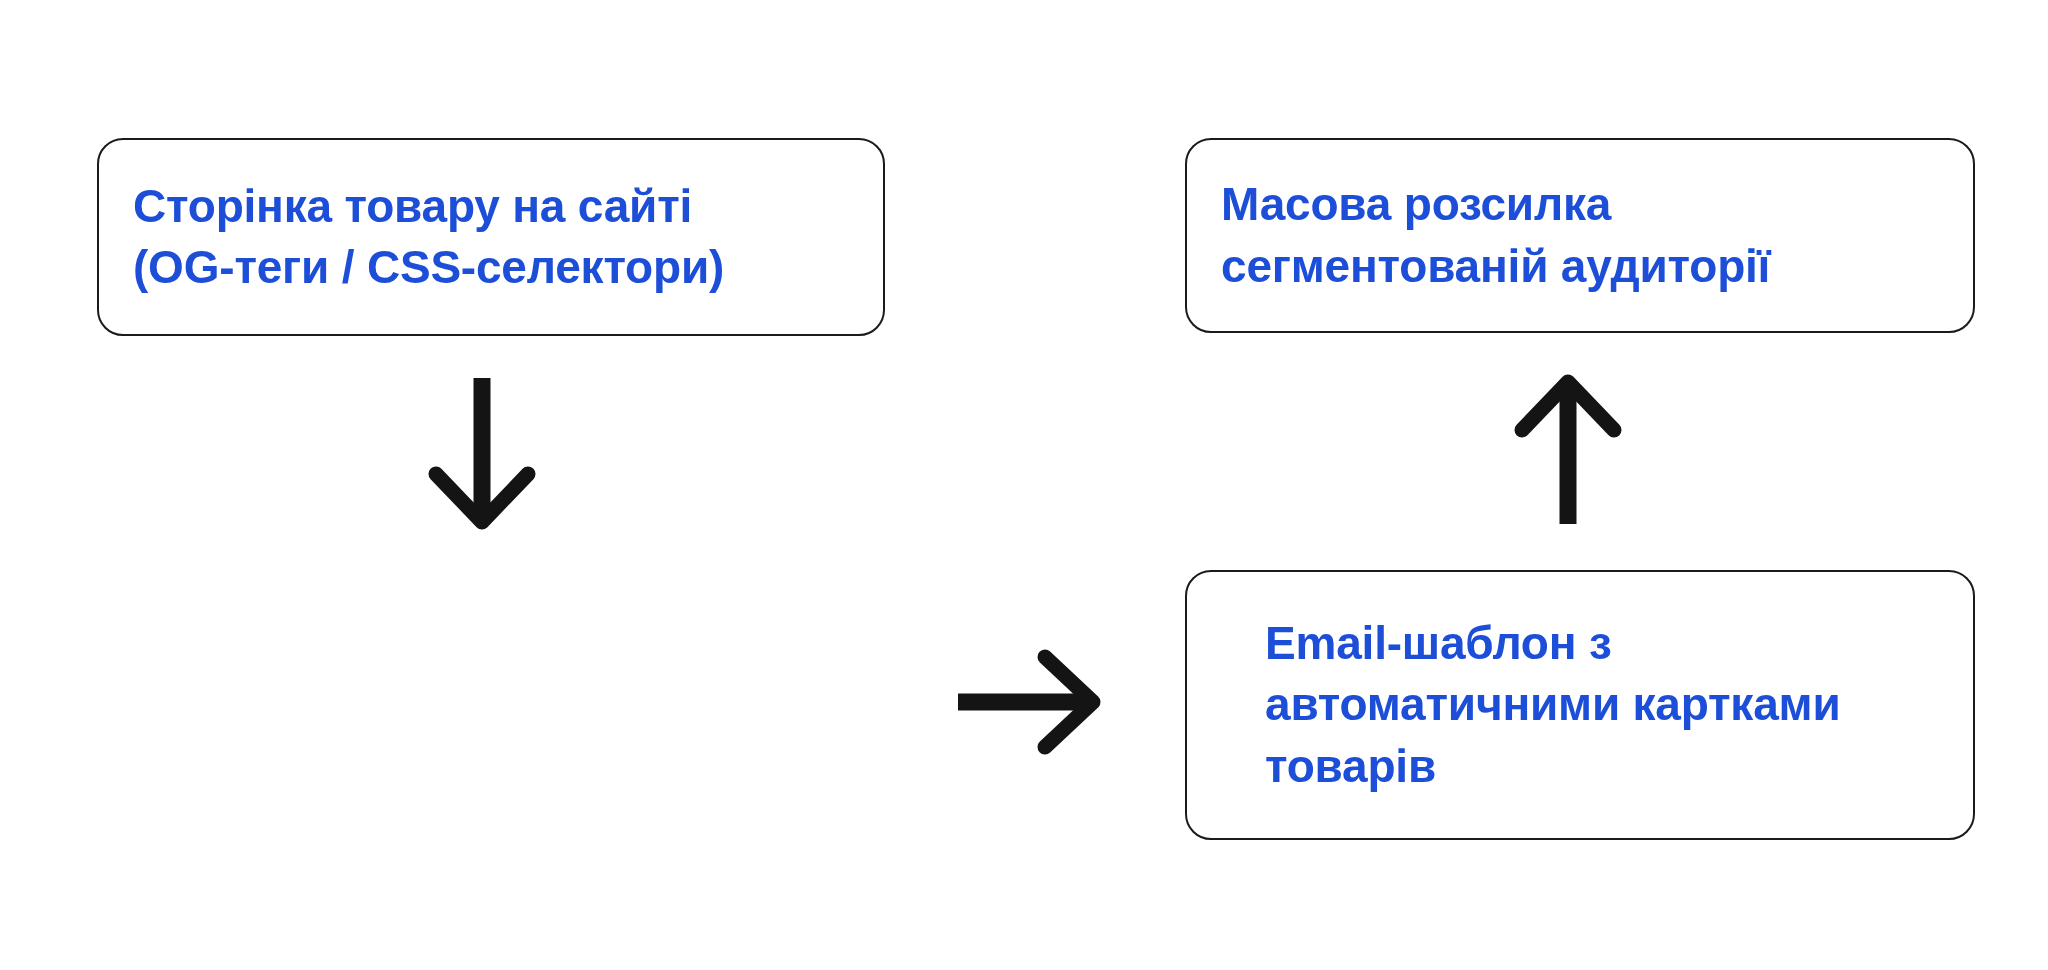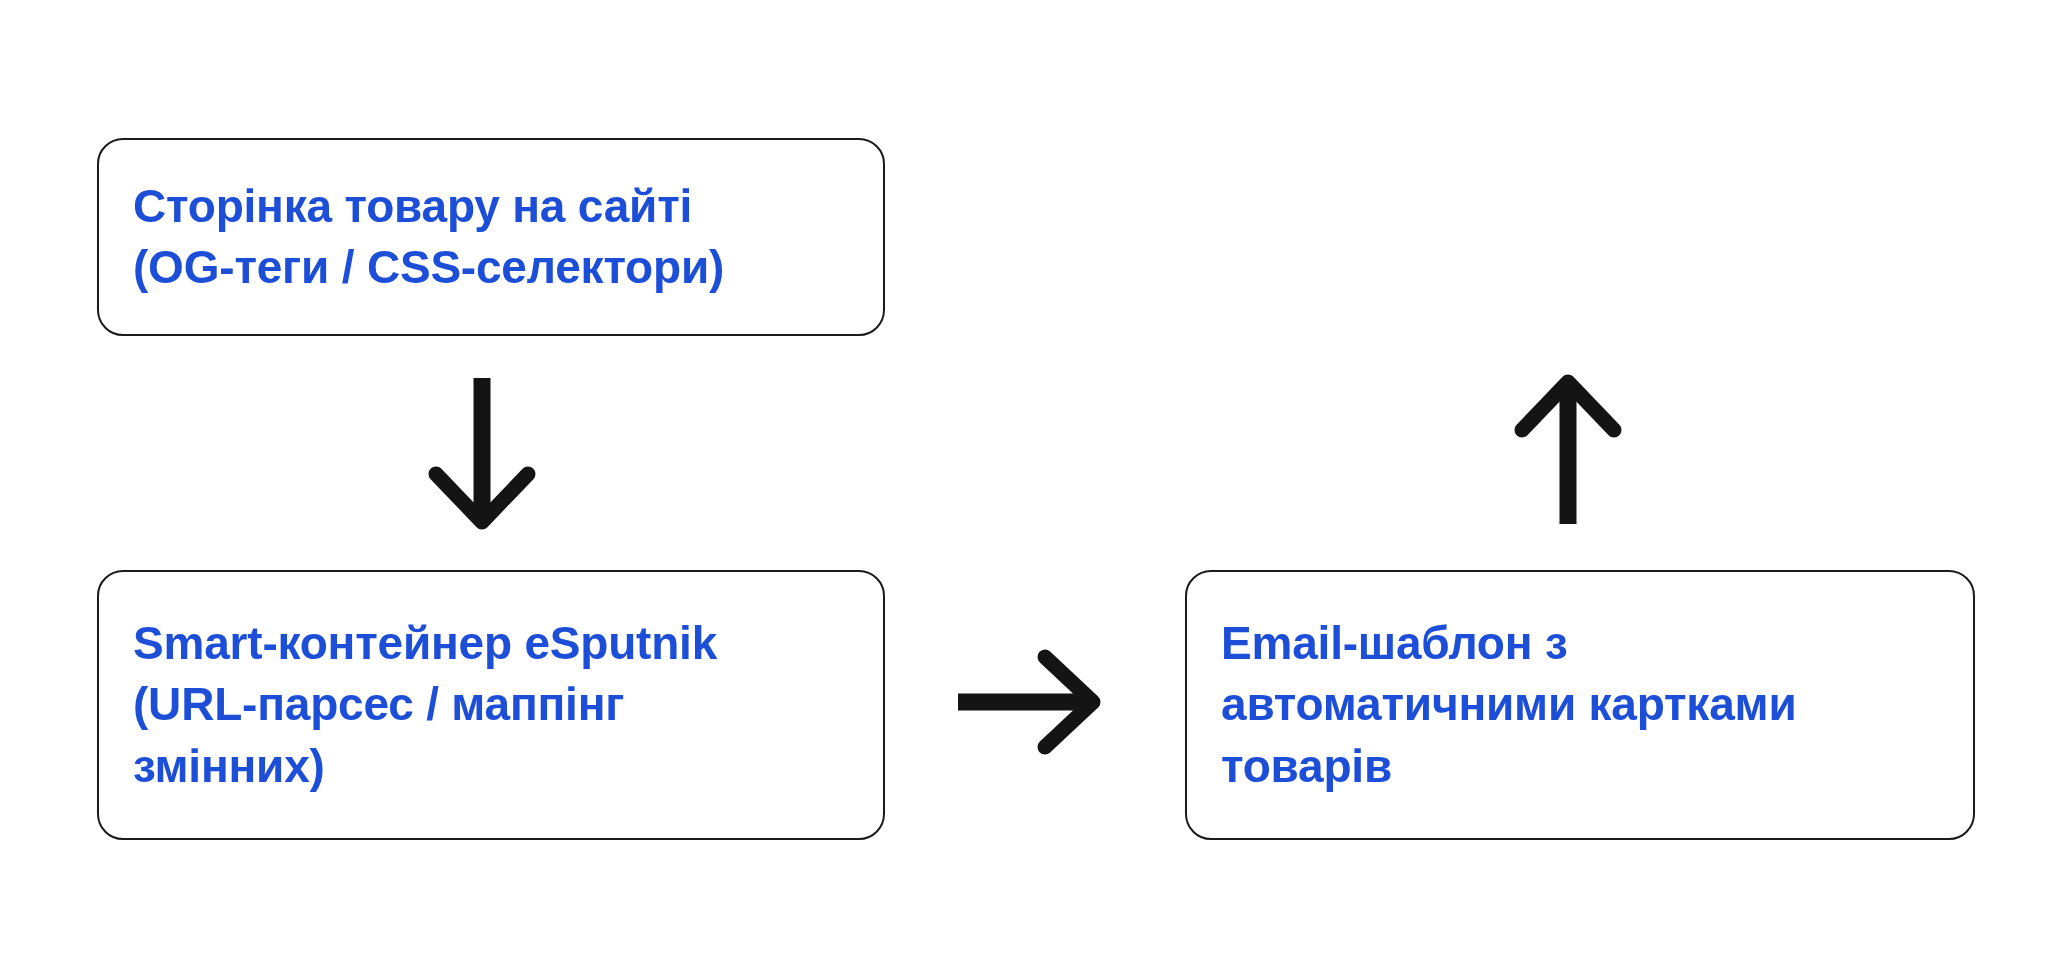--- a/index.html
+++ b/index.html
@@ -31,21 +31,21 @@
     font-weight: 700;
     line-height: 1.33;
     letter-spacing: -0.2px;
     white-space: pre-line;
     padding: 0 34px;
   }
   
   #box-product-page   { left: 97px;   top: 138px; width: 788px; height: 198px; }
   #box-smart-container{ left: 97px;   top: 570px; width: 788px; height: 270px; }
   #box-mass-mailing   { left: 1185px; top: 138px; width: 790px; height: 195px; }
-  #box-email-template { left: 1185px; top: 570px; width: 790px; height: 270px; }
+  #box-email-template { left: 1185px; top: 570px; width: 790px; height: 270px; padding-left: 44px; }
 
   
   .arrow {
     position: absolute;
   }
   #arrow-down  { left: 420px;  top: 370px; width: 130px; height: 170px; }
   #arrow-up    { left: 1505px; top: 372px; width: 130px; height: 160px; }
   #arrow-right { left: 950px;  top: 640px; width: 160px; height: 125px; }
   .arrow svg { display: block; overflow: visible; }
   .arrow path, .arrow line {
@@ -60,26 +60,25 @@
 </head>
 <body>
 
 <div id="canvas">
 
   <div class="node-box" id="box-product-page">
     <div class="node-text">Сторінка товару на сайті
 (OG-теги / CSS-селектори)</div>
   </div>
 
+  <div class="node-box" id="box-mass-mailing">
+    <div class="node-text">Масова розсилка
+сегментованій аудиторії</div>
+  </div>
 
-  <div class="node-box" id="box-smart-container">
-    <div class="node-text">Smart-контейнер eSputnik
-(URL-парсес / маппінг
-змінних)</div>
-  </div>
 
   <div class="node-box" id="box-email-template">
     <div class="node-text">Email-шаблон з
 автоматичними картками
 товарів</div>
   </div>
 
   <div class="arrow" id="arrow-down">
     <svg width="130" height="170" viewBox="0 0 130 170">
       <line class="shaft" x1="62" y1="8" x2="62" y2="150"></line>

